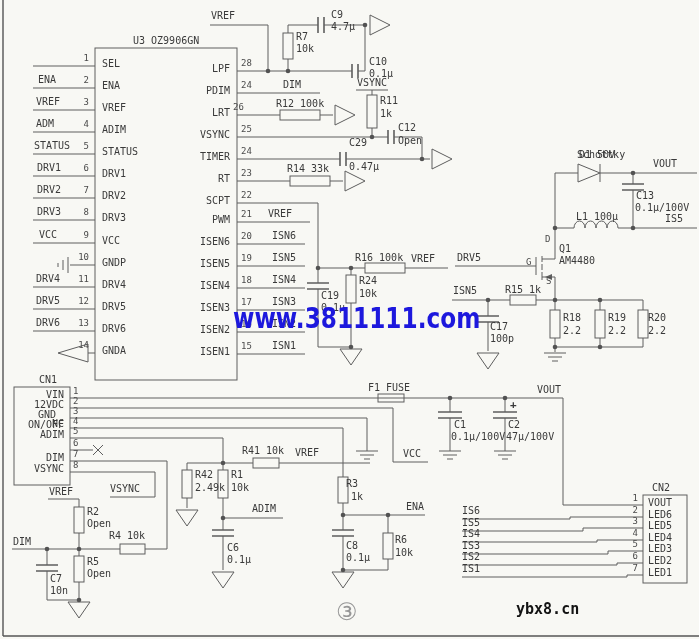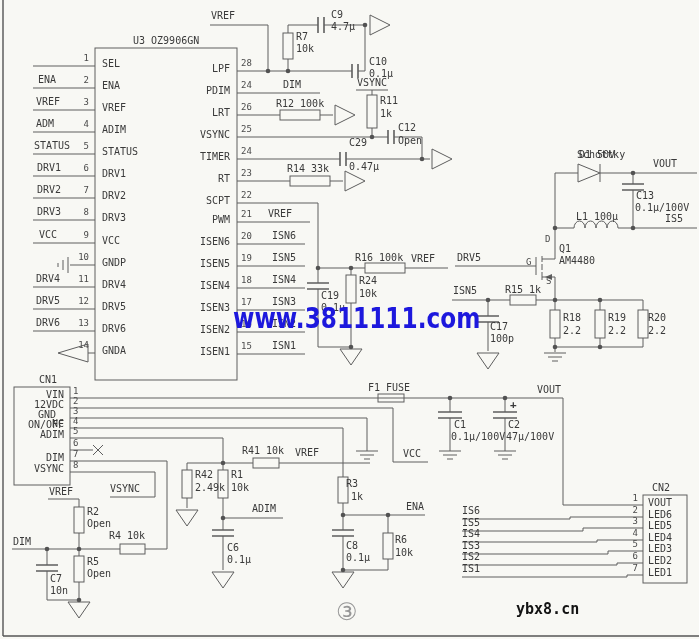--- a/index.html
+++ b/index.html
@@ -217,21 +217,21 @@
 <div class="t ra" style="left:152px;top:215px;width:78px">PWM</div>
 <div class="t ra" style="left:152px;top:237px;width:78px">ISEN6</div>
 <div class="t ra" style="left:152px;top:259px;width:78px">ISEN5</div>
 <div class="t ra" style="left:152px;top:281px;width:78px">ISEN4</div>
 <div class="t ra" style="left:152px;top:303px;width:78px">ISEN3</div>
 <div class="t ra" style="left:152px;top:325px;width:78px">ISEN2</div>
 <div class="t ra" style="left:152px;top:347px;width:78px">ISEN1</div>
 
 <div class="t n" style="left:241px;top:59px">28</div>
 <div class="t n" style="left:241px;top:81px">24</div>
-<div class="t n" style="left:241px;top:103px">26</div>
+<div class="t n" style="left:233px;top:103px">26</div>
 <div class="t n" style="left:241px;top:125px">25</div>
 <div class="t n" style="left:241px;top:147px">24</div>
 <div class="t n" style="left:241px;top:169px">23</div>
 <div class="t n" style="left:241px;top:191px">22</div>
 <div class="t n" style="left:241px;top:210px">21</div>
 <div class="t n" style="left:241px;top:232px">20</div>
 <div class="t n" style="left:241px;top:254px">19</div>
 <div class="t n" style="left:241px;top:276px">18</div>
 <div class="t n" style="left:241px;top:298px">17</div>
 <div class="t n" style="left:241px;top:320px">16</div>

